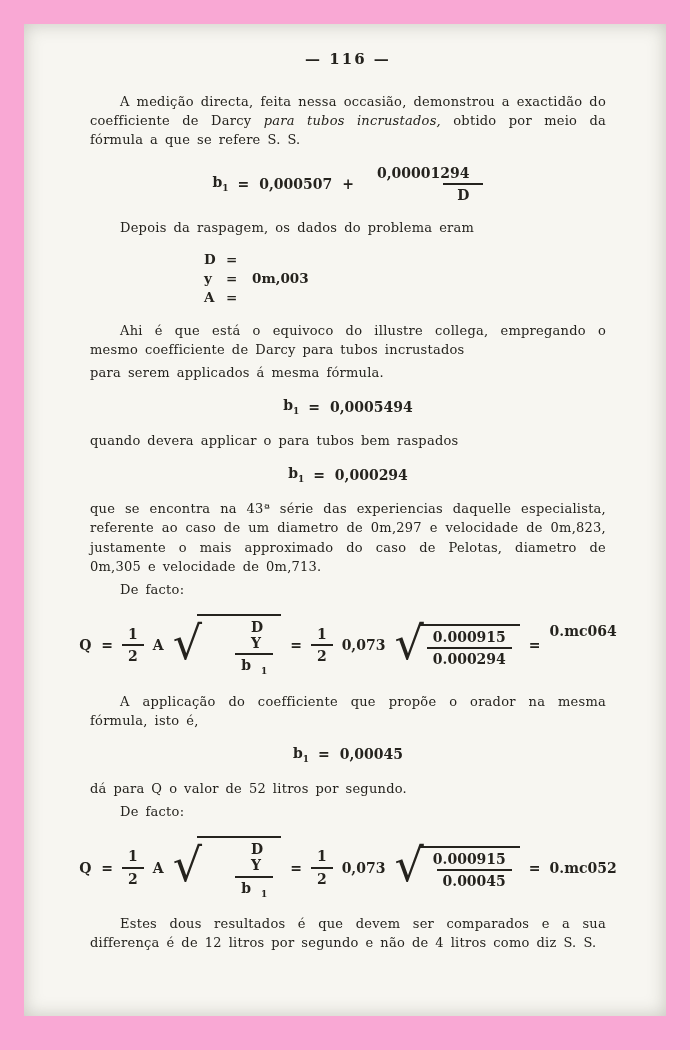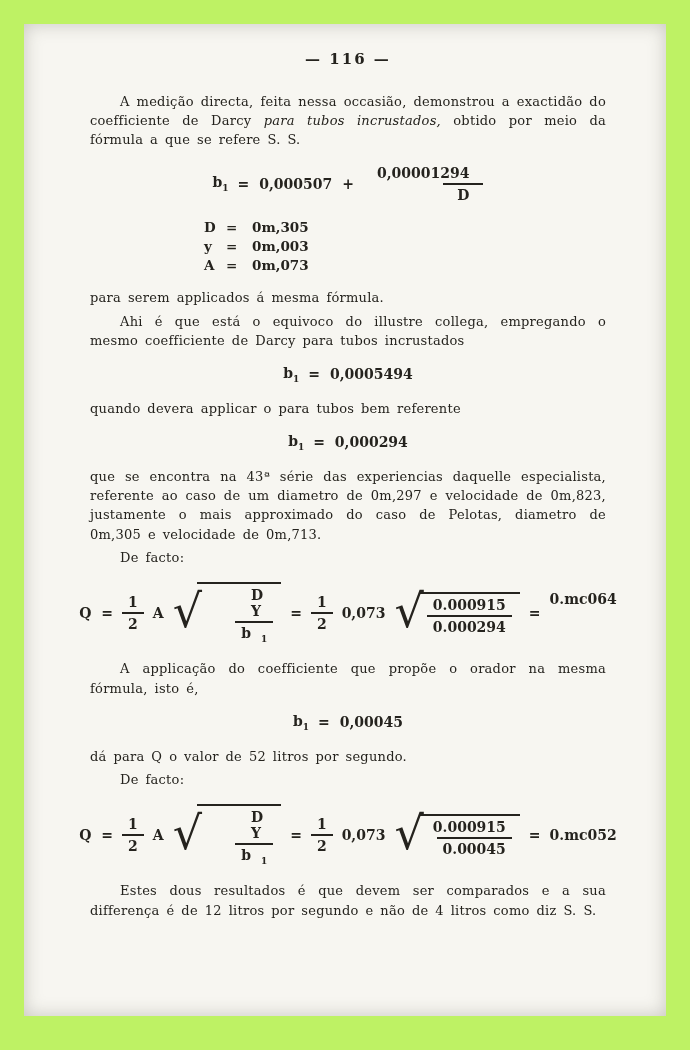--- a/index.html
+++ b/index.html
@@ -6,21 +6,21 @@
   html, body { margin: 0; padding: 0; }
   body {
     width: 690px; height: 1050px;
     background: #070707;
     font-family: "DejaVu Serif", "Liberation Serif", serif;
     overflow: hidden;
   }
   .frame {
     width: 690px; height: 1050px;
     padding: 24px 24px 34px 24px;
-    background: #bef264;
+    background: #f9a8d4;
   }
   .page {
     width: 100%; height: 100%;
     background: #f7f6f1;
     color: #25231e;
     padding: 26px 56px 10px 62px;
     box-shadow: inset 0 0 18px rgba(60,55,45,0.25);
     overflow: hidden;
   }
   .page-number {
@@ -106,48 +106,47 @@
 
     <div class="formula">
       <span class="fitem"><span>b</span><sub>1</sub></span>
       <span class="fitem">= 0,000507 +</span>
       <span class="frac wide">
         <span class="num">0,00001294</span>
         <span class="den">D</span>
       </span>
     </div>
 
+    <p class="body-text indent">Depois da raspagem, os dados do problema eram</p>
 
     <div class="data-list">
       <div class="data-row">
         <span>D</span>
         <span>=</span>
-        <span>0m,305</span>
       </div>
       <div class="data-row">
         <span>y</span>
         <span>=</span>
         <span>0m,003</span>
       </div>
       <div class="data-row">
         <span>A</span>
         <span>=</span>
-        <span>0m,073</span>
       </div>
     </div>
 
+    <p class="body-text indent">Ahi é que está o equivoco do illustre collega, empregando o mesmo coefficiente de Darcy para tubos incrustados</p>
     <p class="body-text">para serem applicados á mesma fórmula.</p>
-    <p class="body-text indent">Ahi é que está o equivoco do illustre collega, empregando o mesmo coefficiente de Darcy para tubos incrustados</p>
 
     <div class="formula">
       <span class="fitem"><span>b</span><sub>1</sub></span>
       <span class="fitem">= 0,0005494</span>
     </div>
 
-    <p class="body-text">quando devera applicar o para tubos bem referente</p>
+    <p class="body-text">quando devera applicar o para tubos bem raspados</p>
 
     <div class="formula">
       <span class="fitem"><span>b</span><sub>1</sub></span>
       <span class="fitem">= 0,000294</span>
     </div>
 
     <p class="body-text">que se encontra na 43ª série das experiencias daquelle especialista, referente ao caso de um diametro de 0m,297 e velocidade de 0m,823, justamente o mais approximado do caso de Pelotas, diametro de 0m,305 e velocidade de 0m,713.</p>
     <p class="body-text indent">De facto:</p>
 
     <div class="formula">

